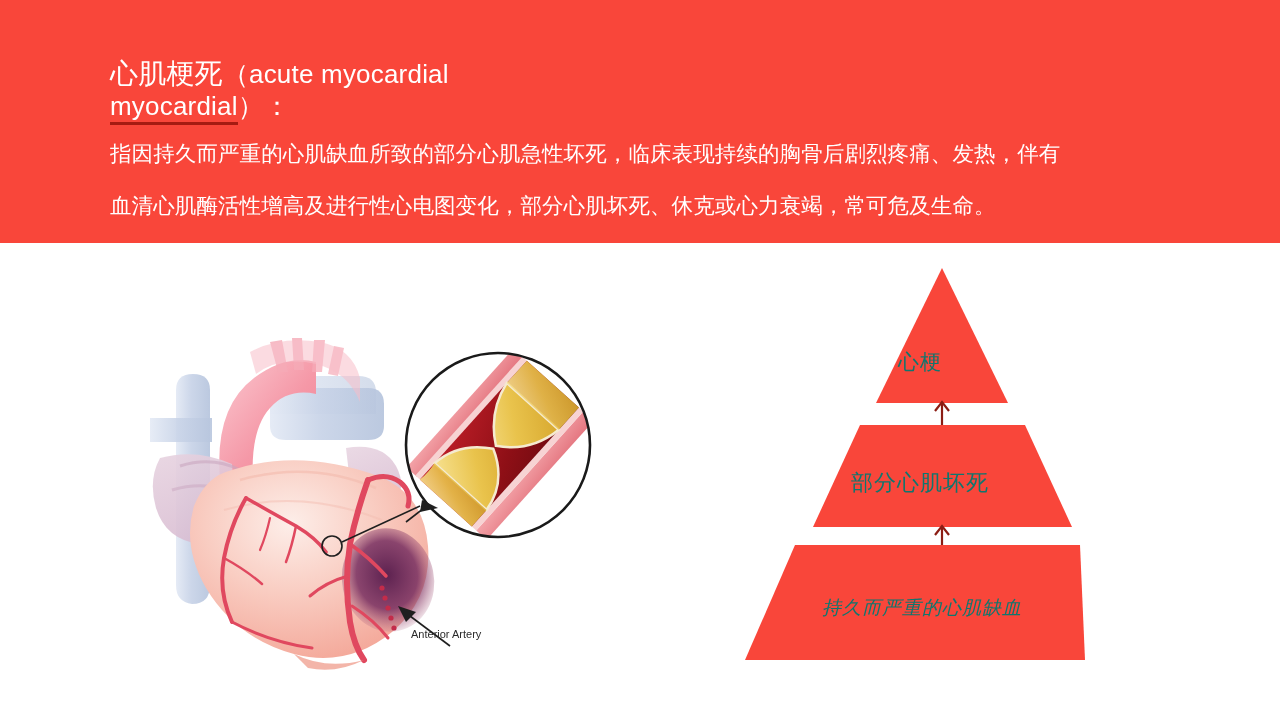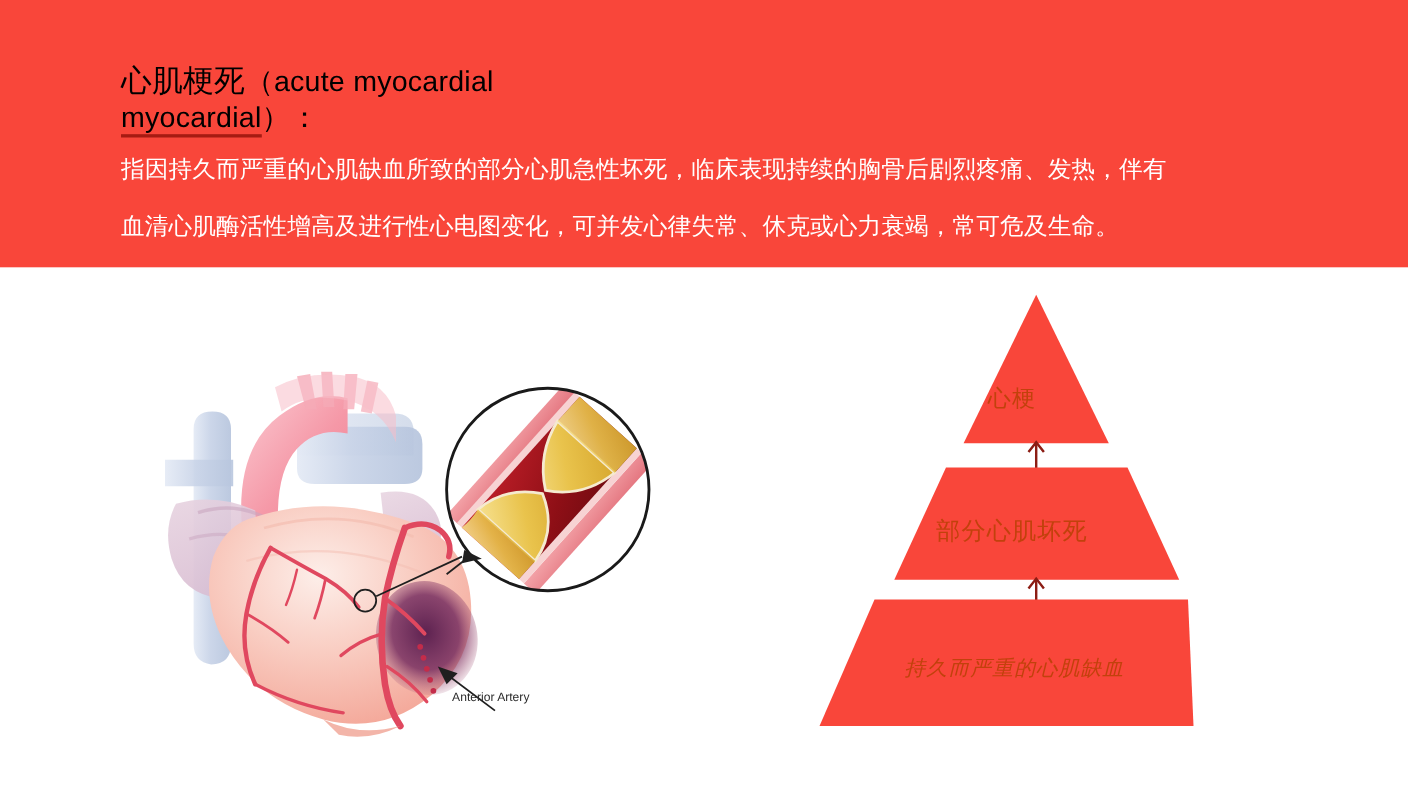--- a/index.html
+++ b/index.html
@@ -33,21 +33,21 @@
   #header-text-block {
     position: absolute;
     left: 110px;
     top: 58px;
     width: 1110px;
     color: #ffffff;
   }
   .title-line {
     font-size: 28px;
     line-height: 31px;
-    color: #000000;
+    color: #ffffff;
     letter-spacing: 0.2px;
     white-space: nowrap;
   }
   .title-cn {
     font-size: 28px;
   }
   .title-en {
     font-size: 26px;
   }
   .spellcheck-underline {
@@ -99,21 +99,21 @@
   
   #pyramid {
     position: absolute;
     left: 730px;
     top: 255px;
     width: 380px;
     height: 415px;
   }
   .pyr-label {
     position: absolute;
-    color: #c2410c;
+    color: #0f766e;
     white-space: nowrap;
     text-align: center;
     letter-spacing: 1px;
   }
   #pyr-label-top {
     font-size: 21px;
     left: 0;
     top: 93px;
     width: 380px;
   }
@@ -142,21 +142,21 @@
       <div class="title-line">
         <span class="title-cn">心肌梗死</span><span class="title-en">（acute myocardial </span>
       </div>
 
       <div class="title-line">
         <span class="title-en spellcheck-underline">myocardial</span><span class="title-en">）：</span>
       </div>
 
       <div id="body-para">
         <div class="body-line">指因持久而严重的心肌缺血所致的部分心肌急性坏死，临床表现持续的胸骨后剧烈疼痛、发热，伴有</div>
-        <div class="body-line">血清心肌酶活性增高及进行性心电图变化，可并发心律失常、休克或心力衰竭，常可危及生命。</div>
+        <div class="body-line">血清心肌酶活性增高及进行性心电图变化，部分心肌坏死、休克或心力衰竭，常可危及生命。</div>
       </div>
 
     </div>
   </div>
 
   <div id="heart-figure">
     <svg id="heart-svg" width="500" height="340" viewBox="0 0 500 340" xmlns="http://www.w3.org/2000/svg">
       <defs>
         <radialGradient id="gMyo" cx="42%" cy="32%" r="78%">
           <stop offset="0%" stop-color="#fdeee9"></stop>

